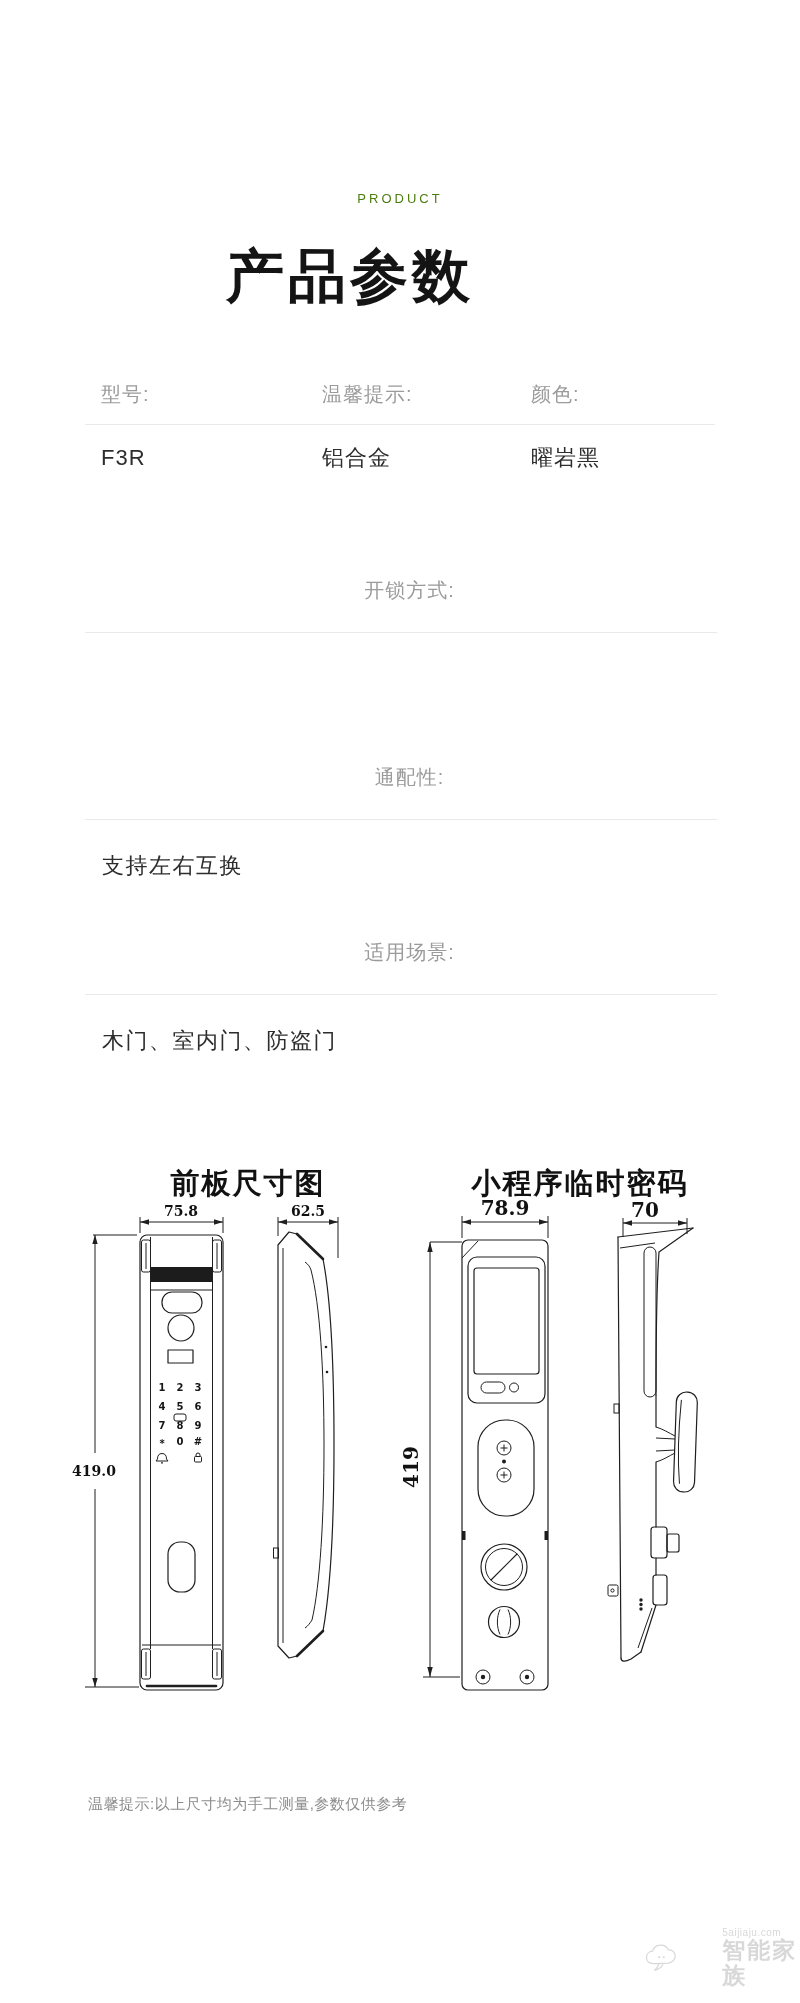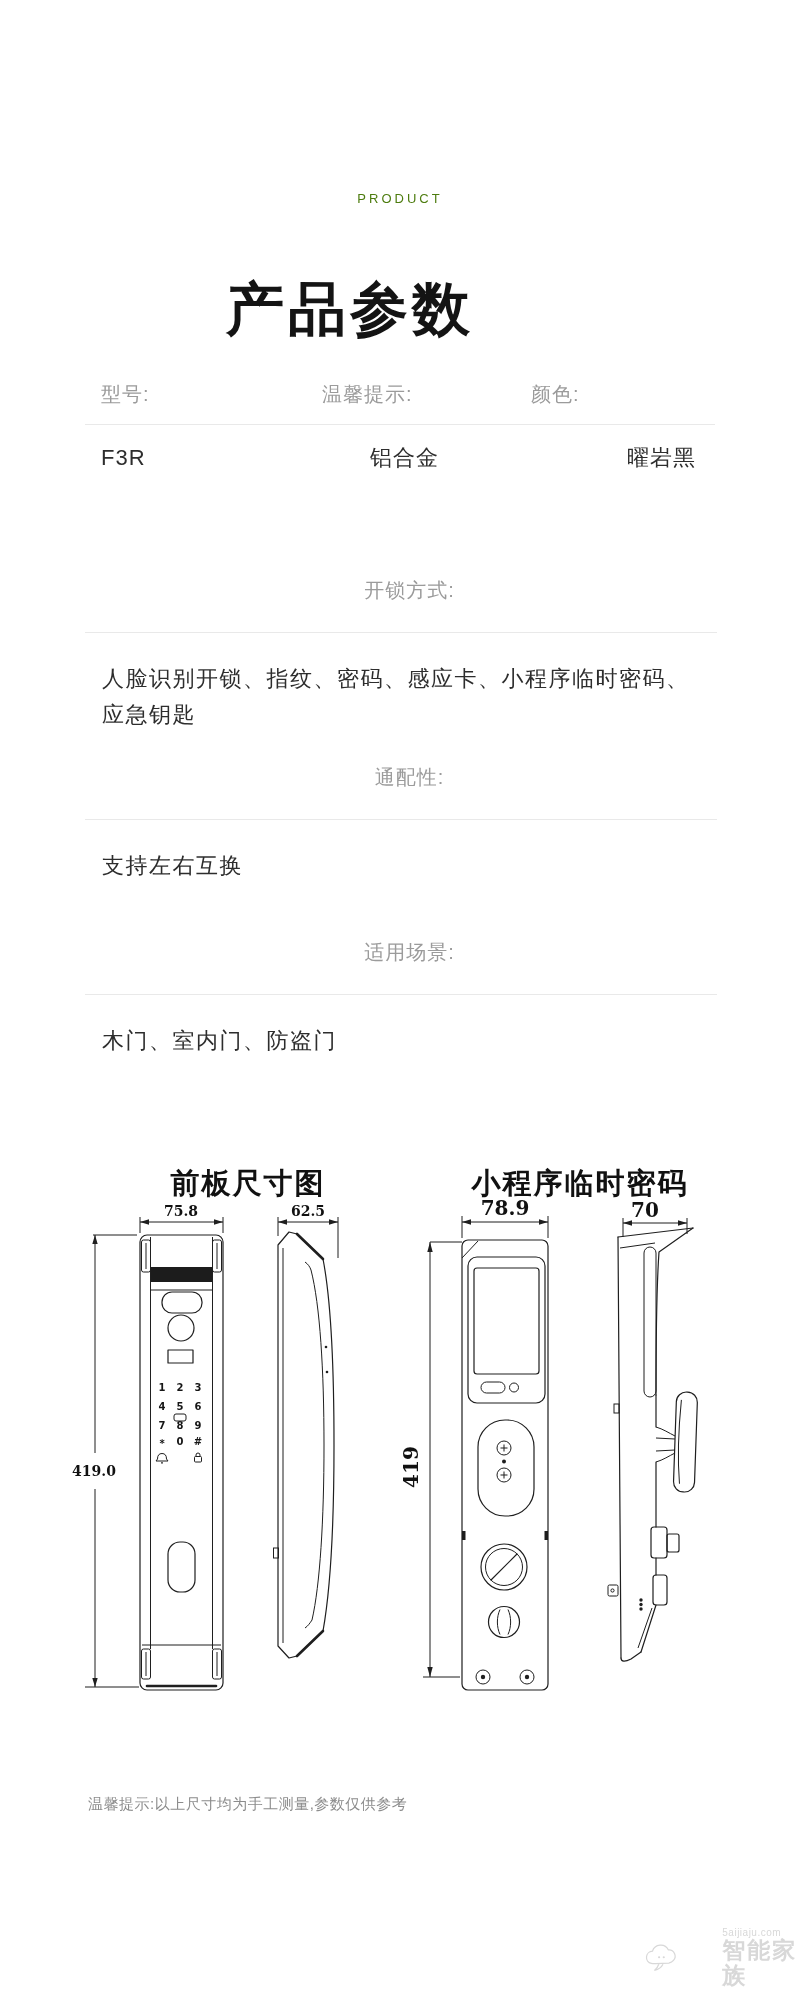--- a/index.html
+++ b/index.html
@@ -6,27 +6,27 @@
   body {
     width:800px; height:2003px; position:relative; background:#ffffff;
     font-family:"Liberation Sans","DejaVu Sans",sans-serif; overflow:hidden;
   }
   .eyebrow {
     position:absolute; top:191px; left:0; width:800px; text-align:center;
     color:#4d7c0f; font-size:13px; letter-spacing:3px; line-height:16px;
   }
   .main-title {
     position:absolute; top:238px; left:0; width:700px; text-align:center;
-    font-size:58px; font-weight:bold; color:#141414; letter-spacing:4px;margin-top:33px;
+    font-size:58px; font-weight:bold; color:#141414; letter-spacing:4px;
   }
   .spec { position:absolute; left:85px; top:382px; width:630px; }
   .spec-labels, .spec-values { display:grid; grid-template-columns:221px 209px 1fr; padding-left:16px; }
   .spec-labels { color:#9b9b9b; font-size:20px; line-height:24px; letter-spacing:1px; }
   .spec-rule { border:none; border-top:1px solid #e9e9e9; margin:18px 0 0 0; }
-  .spec-values { margin-top:20px; color:#2d2d2d; font-size:22px; line-height:26px; letter-spacing:1px;gap:48px; }
+  .spec-values { margin-top:20px; color:#2d2d2d; font-size:22px; line-height:26px; letter-spacing:1px; }
   .section { position:absolute; left:85px; width:632px; }
   .section-label { font-size:20px; color:#9b9b9b; line-height:24px; padding-left:17px; letter-spacing:1px;text-align:center; }
   .section-rule { border:none; border-top:1px solid #e9e9e9; margin:30px 0 0 0; }
   .section-body {
     margin-top:28px; padding-left:17px; width:600px;
     font-size:22px; color:#2d2d2d; line-height:36px; letter-spacing:1.5px;
   }
   #section-0 { top:578px; }
   #section-1 { top:765px; }
   #section-2 { top:940px; }
@@ -84,21 +84,20 @@
   <div class="spec-values">
     <div>F3R</div>
     <div>铝合金</div>
     <div>曜岩黑</div>
   </div>
 </div>
 
 <div class="section" id="section-0">
   <div class="section-label">开锁方式:</div>
   <hr class="section-rule">
-  <div class="section-body">人脸识别开锁、指纹、密码、感应卡、小程序临时密码、应急钥匙</div>
 </div>
 <div class="section" id="section-1">
   <div class="section-label">通配性:</div>
   <hr class="section-rule">
   <div class="section-body">支持左右互换</div>
 </div>
 <div class="section" id="section-2">
   <div class="section-label">适用场景:</div>
   <hr class="section-rule">
   <div class="section-body">木门、室内门、防盗门</div>

